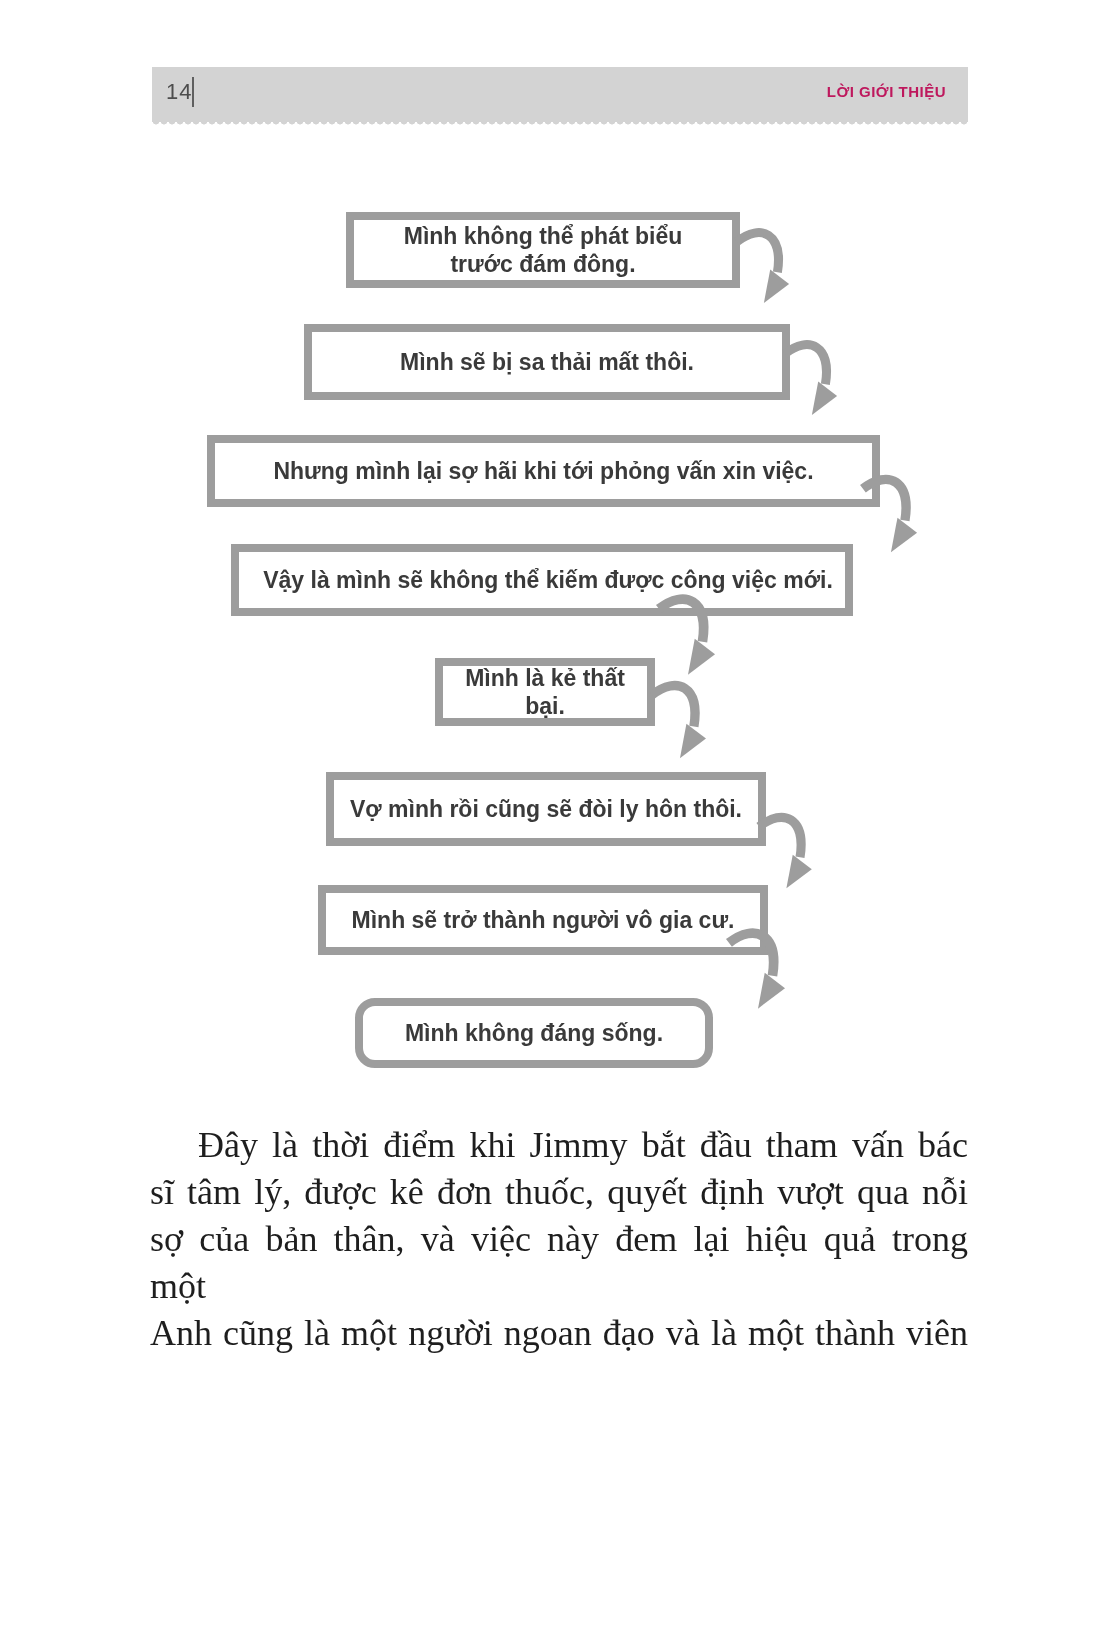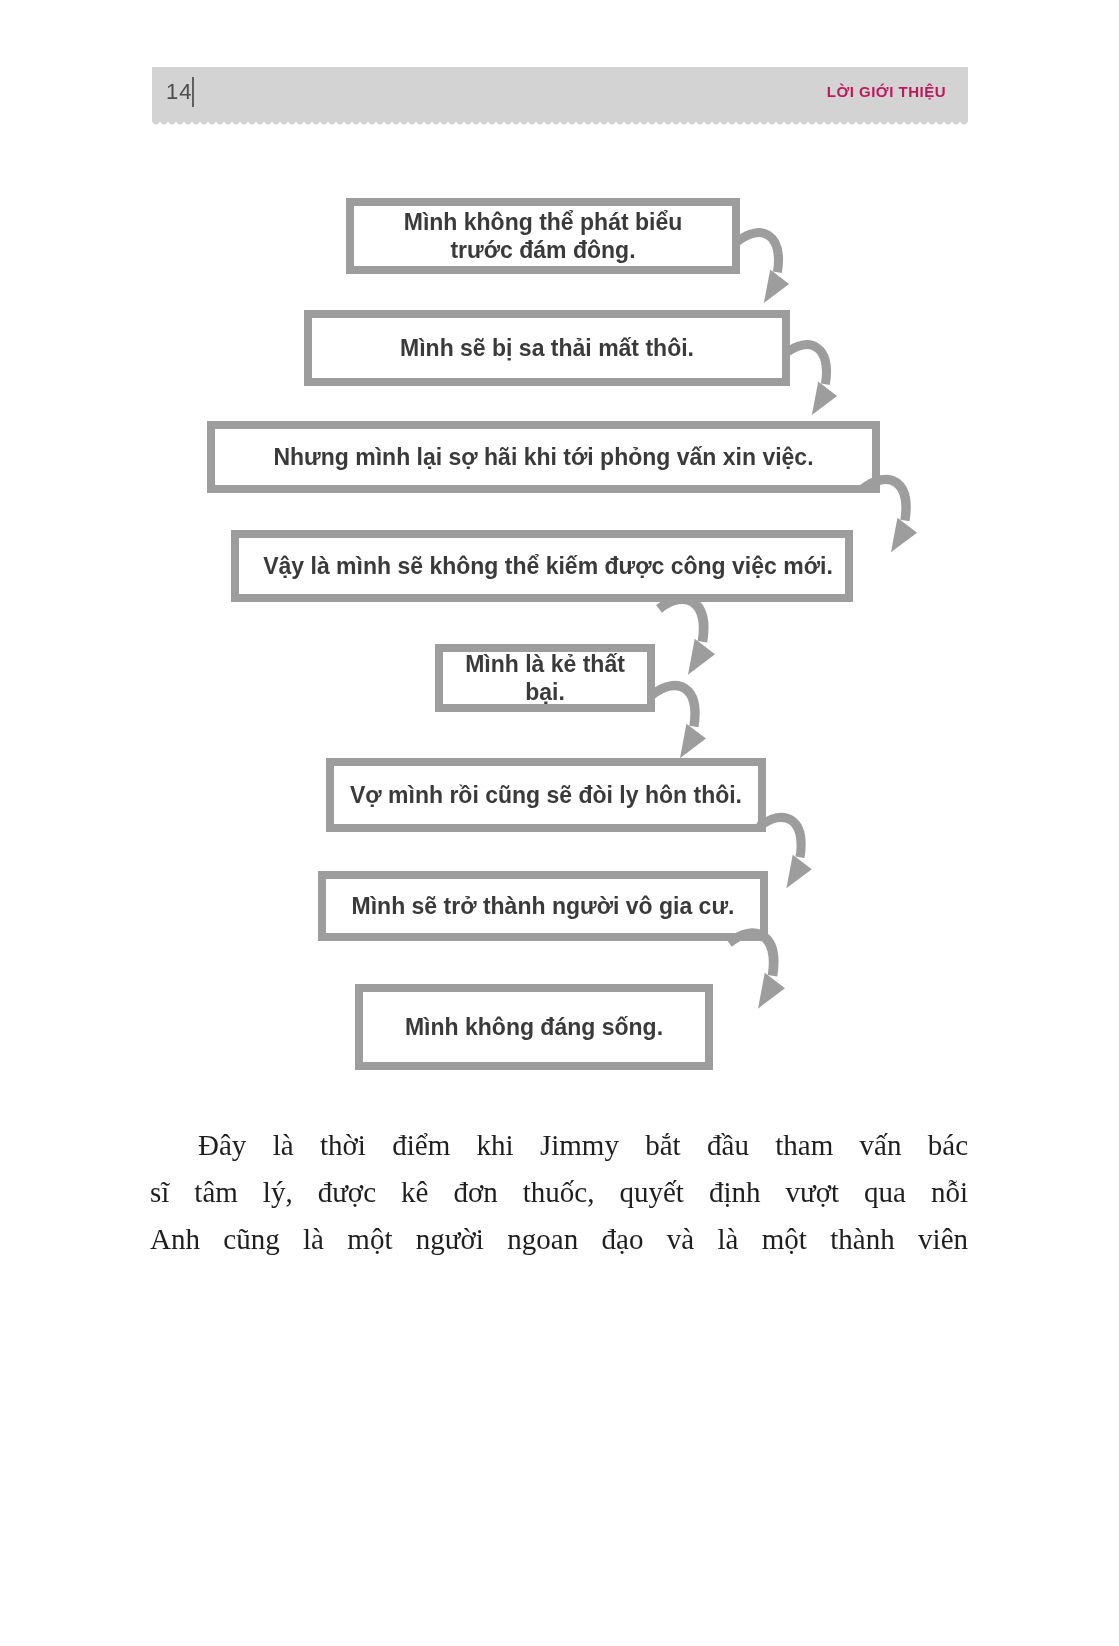--- a/index.html
+++ b/index.html
@@ -56,34 +56,35 @@
     background:#ffffff;
     display:flex;
     align-items:center;
     justify-content:center;
     text-align:center;
     color:#3a3a3a;
     font-weight:700;
     font-size:23px;
     line-height:28px;
     padding:0 8px;
+    margin-top:14px;
   }
   .tbox .narrow{max-width:312px;display:inline-block;}
 
   
   .hook{position:absolute;overflow:visible;}
 
   
   .body-par{
     position:absolute;
     left:150px; top:1122px;
     width:818px;
     font-family:"Liberation Serif", serif;
     color:#1e1e1e;
-    font-size:29px;
+    font-size:36px;
   }
   .pline{
     display:block;
     line-height:47px;
     text-align:justify;
     text-align-last:justify;
     -moz-text-align-last:justify;
     word-spacing:2px;
   }
   .pline.indent{text-indent:48px;}
@@ -124,21 +125,21 @@
     </div>
 
     <div class="tbox" style="left:326px;top:758px;width:440px;height:74px;">
       <span>Vợ mình rồi cũng sẽ đòi ly hôn thôi.</span>
     </div>
 
     <div class="tbox" style="left:318px;top:871px;width:450px;height:70px;">
       <span>Mình sẽ trở thành người vô gia cư.</span>
     </div>
 
-    <div class="tbox" style="left:355px;top:984px;width:358px;height:86px;">
+    <div class="tbox" style="left:355px;top:984px;width:358px;height:70px;border-radius:20px;">
       <span>Mình không đáng sống.</span>
     </div>
 
     <svg class="hook" style="left:736px;top:224px;width:54px;height:84px;" viewBox="0 0 60 86">
       <path d="M1 16 C28 -5 53 7 46 50" fill="none" stroke="#9d9d9d" stroke-width="10"></path>
       <polygon points="31,84 38,47 59,63" fill="#9d9d9d"></polygon>
     </svg>
     <svg class="hook" style="left:784px;top:336px;width:54px;height:84px;" viewBox="0 0 60 86">
       <path d="M1 16 C28 -5 53 7 46 50" fill="none" stroke="#9d9d9d" stroke-width="10"></path>
       <polygon points="31,84 38,47 59,63" fill="#9d9d9d"></polygon>
@@ -162,16 +163,17 @@
     <svg class="hook" style="left:728px;top:926px;width:58px;height:86px;" viewBox="0 0 60 86">
       <path d="M1 16 C28 -5 53 7 46 50" fill="none" stroke="#9d9d9d" stroke-width="10"></path>
       <polygon points="31,84 38,47 59,63" fill="#9d9d9d"></polygon>
     </svg>
 
   </div>
 
   <div class="body-par">
     <span class="pline indent">Đây là thời điểm khi Jimmy bắt đầu tham vấn bác</span>
     <span class="pline">sĩ tâm lý, được kê đơn thuốc, quyết định vượt qua nỗi</span>
+    <span class="pline">sợ của bản thân, và việc này đem lại hiệu quả trong một</span>
     <span class="pline">Anh cũng là một người ngoan đạo và là một thành viên</span>
   </div>
 
 </div>
 
 </body></html>

